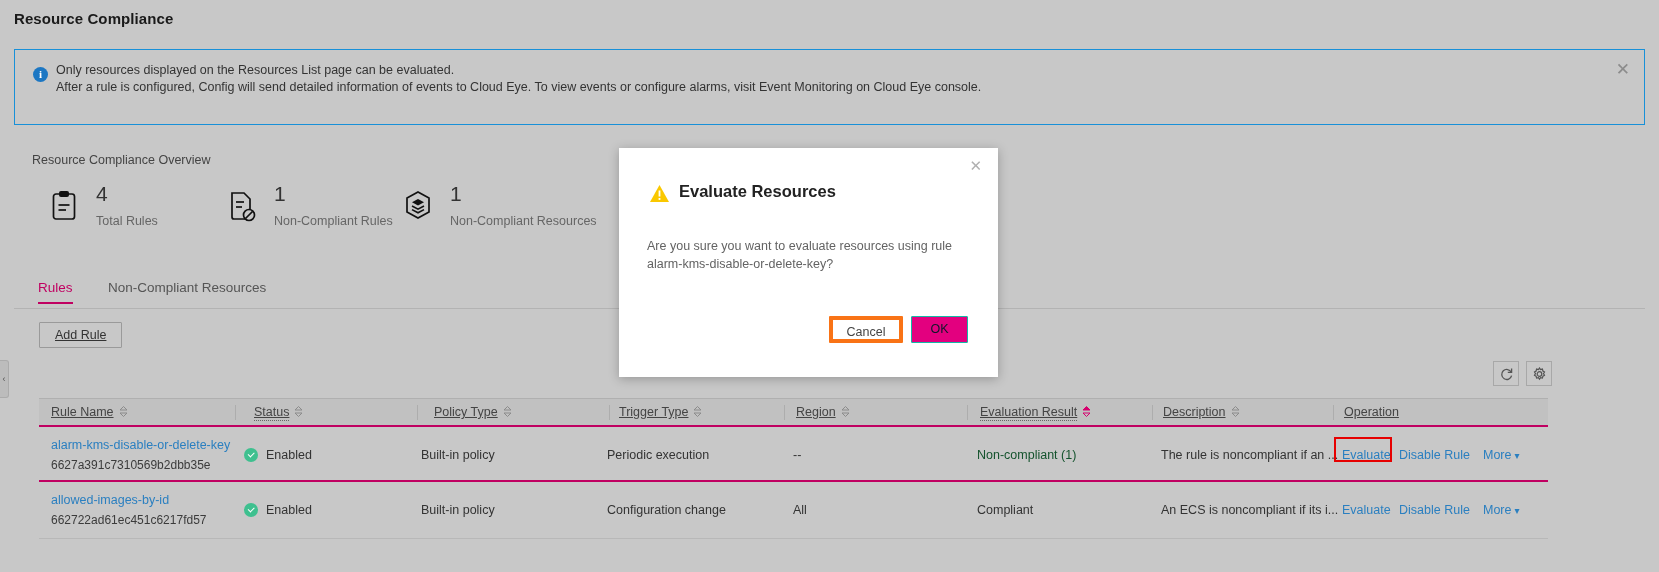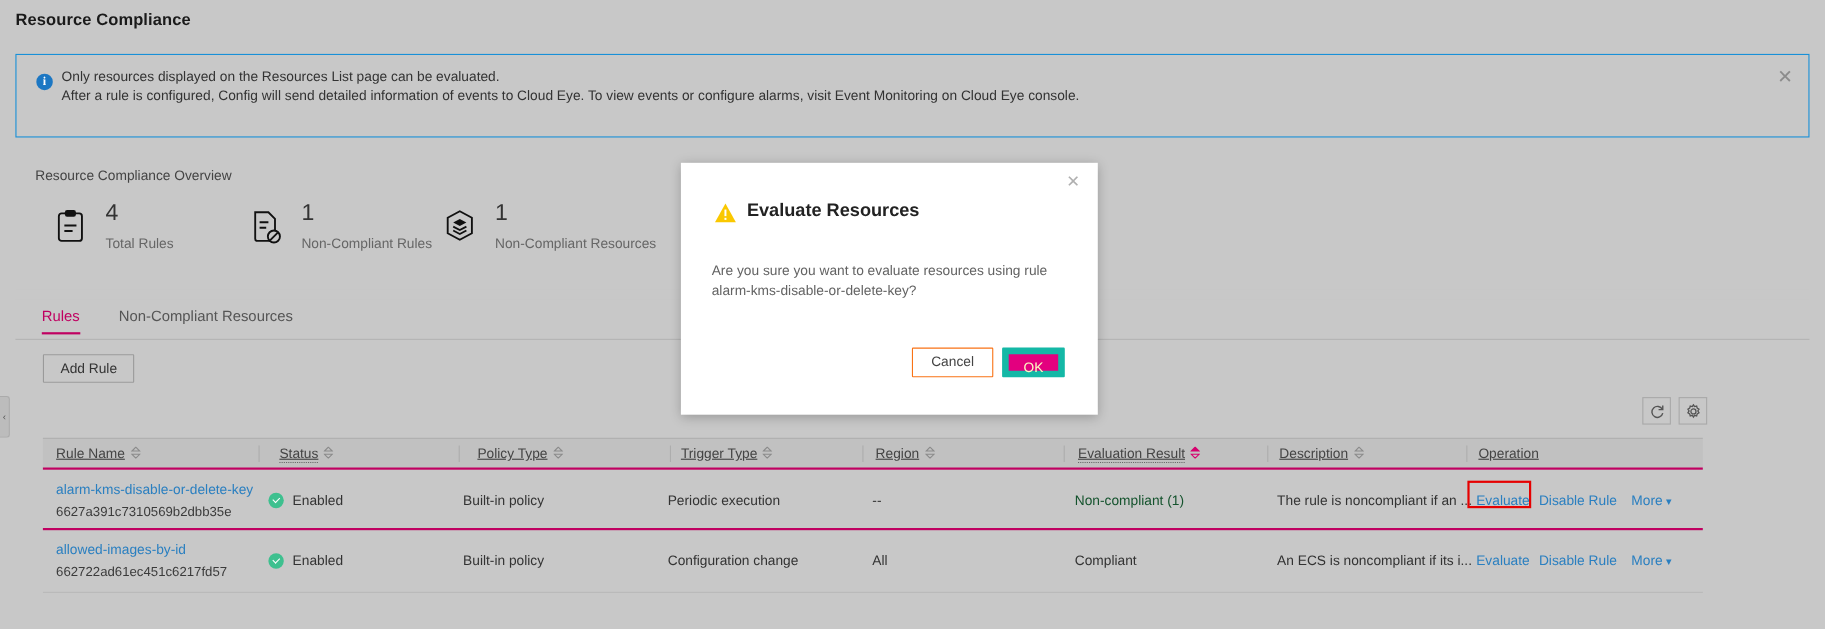--- a/index.html
+++ b/index.html
@@ -99,21 +99,21 @@
   #tab-1 { left: 94px; }
 
   
   .add-rule {
     position: absolute; left: 25px; top: 50px;
     height: 26px; padding: 0 15px;
     font-size: 12.5px; color: #333;
     background: #c8c8c8;
     border: 1px solid #9a9a9a;
     border-radius: 1px;
-    line-height: 24px; cursor: pointer;
+    line-height: 24px; cursor: pointer; text-decoration: underline;
   }
 
   
   .search-box {
     position: absolute; left: 25px; top: 89px;
     width: 1442px; height: 25px;
     border: 1px solid #a8a8a8; background: #c8c8c8;
   }
   .search-icon {
     position: absolute; left: 10px; top: 5px;
@@ -219,25 +219,25 @@
     width: 325px;
     font-size: 12.5px; color: #636363; line-height: 18px;
   }
   .modal-footer { position: absolute; left: 0; top: 168px; width: 379px; height: 40px; }
   .mbtn {
     position: absolute; height: 27px; font-size: 12.5px;
     border-radius: 1px; cursor: pointer; line-height: 25px; text-align: center;
   }
   #mbtn-cancel {
     left: 210px; top: 0; width: 74px;
-    background: #fff; color: #444; border: 1px solid #f97316;
+    background: #fff; color: #444; border: 4px solid #f97316;
   }
   #mbtn-ok {
     left: 292px; top: 0; width: 57px;
-    background: #e3007f; color: #fef9c3; border: 6px solid #14b8a6; text-align: center;
+    background: #e3007f; color: #0f172a; border: 1px solid #14b8a6; text-align: center;
   }
 </style>
 </head>
 <body>
 
 <div class="page">
 
   <div class="page-title">Resource Compliance</div>
 
   <div class="banner">

